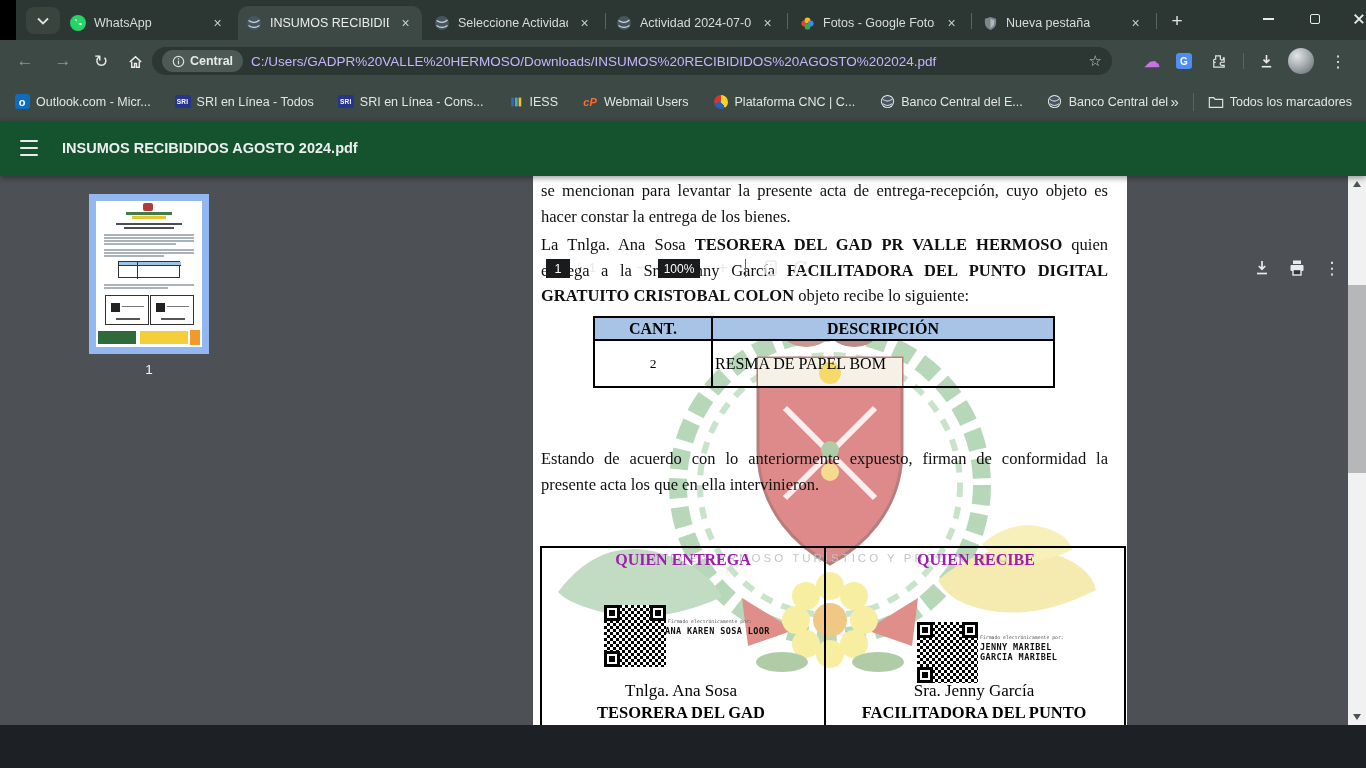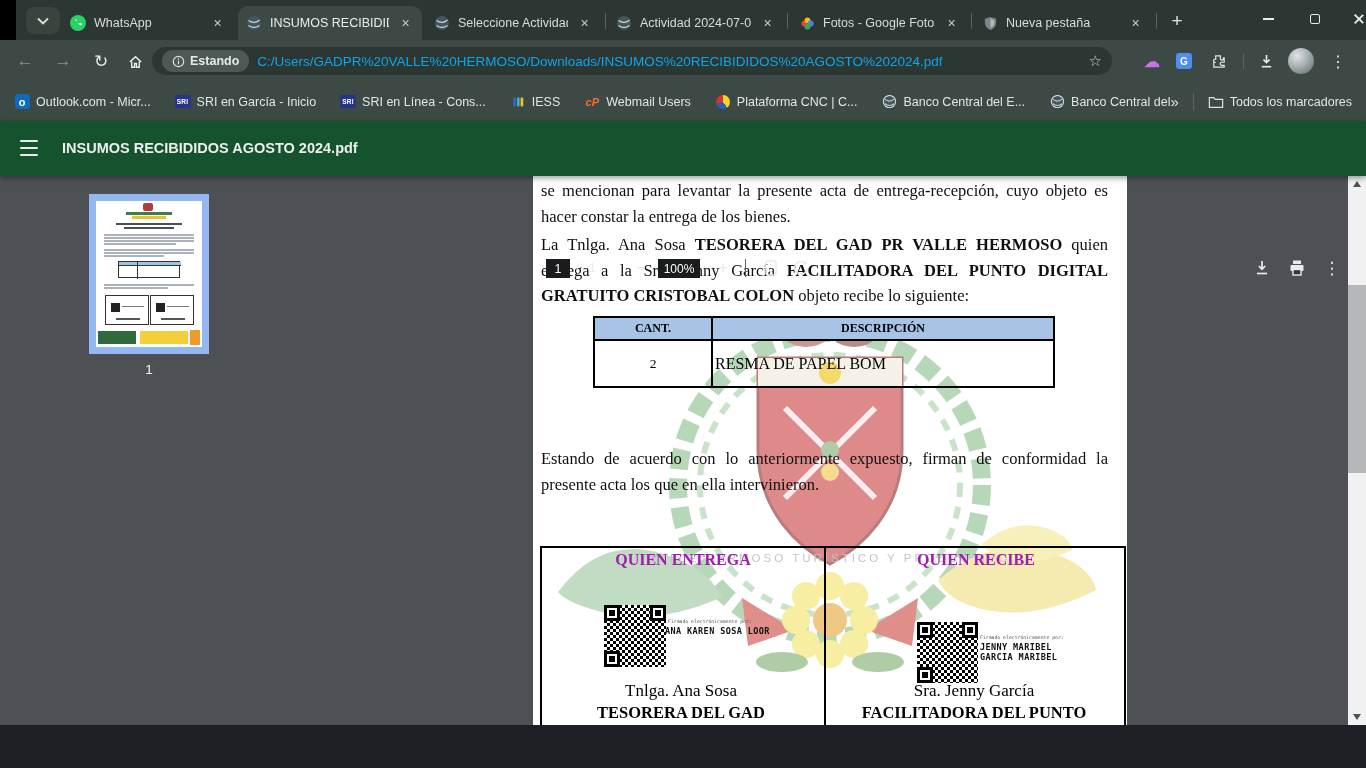--- a/index.html
+++ b/index.html
@@ -24,21 +24,21 @@
   .closeglyph{position:relative;width:12px;height:12px}
   .closeglyph::before,.closeglyph::after{content:"";position:absolute;left:5px;top:0;width:1.6px;height:12px;background:#e8eaed}
   .closeglyph::before{transform:rotate(45deg)}.closeglyph::after{transform:rotate(-45deg)}
 
   
   #toolbar{position:absolute;left:0;top:40px;width:1366px;height:42px;background:#3d4945}
   .navbtn{position:absolute;top:6px;width:30px;height:30px;display:flex;align-items:center;justify-content:center;font-size:17px;color:#e6e9e8;border-radius:50%}
   .navbtn.dim{color:#8d9793}
   #omnibox{position:absolute;left:152px;top:7px;width:960px;height:28px;border-radius:14px;background:#2c3733;display:flex;align-items:center;padding:0 10px;gap:8px}
   #filechip{display:flex;align-items:center;gap:5px;background:#4c5955;border-radius:11px;height:22px;padding:0 10px;color:#e7eae9;font-size:12.5px;font-weight:bold}
-  #urltext{color:#0ea5e9;font-size:13.5px;white-space:nowrap;overflow:hidden;flex:1}
+  #urltext{color:#c4b5fd;font-size:13.5px;white-space:nowrap;overflow:hidden;flex:1}
   #staricon{color:#c9cfcd;font-size:15px}
   .extbtn{position:absolute;top:9px;width:24px;height:24px;display:flex;align-items:center;justify-content:center;border-radius:50%}
   .tooldiv{position:absolute;left:1243px;top:13px;width:1px;height:16px;background:#5a6561}
   #avatar{position:absolute;left:1288px;top:8px;width:26px;height:26px;border-radius:50%;background:radial-gradient(circle at 35% 30%,#e3e5e6,#9aa1a5 55%,#5c6468)}
   .cloudico{font-size:16px;background:linear-gradient(135deg,#f07ad2,#b06ef0);-webkit-background-clip:text;background-clip:text;color:transparent;font-weight:bold}
   .transico{width:16px;height:16px;border-radius:3px;background:#4f8df5;color:#fff;font-size:10px;font-weight:bold;display:flex;align-items:center;justify-content:center}
 
   
   #bookmarks{position:absolute;left:0;top:82px;width:1366px;height:39px;background:#3d4945;display:flex;align-items:center;padding-left:14px;gap:24px}
   .bm{display:flex;align-items:center;gap:6px;color:#e2e5e4;font-size:12.5px;white-space:nowrap}
@@ -74,21 +74,21 @@
   #thumbpage{position:relative;width:106px;height:146px;background:#fff;overflow:hidden}
   .tline{position:absolute;background:#aab2bb;height:1.5px}
   .tdark{position:absolute;background:#4a4f55;height:2px}
   #thumblabel{position:absolute;left:89px;top:186px;width:120px;text-align:center;color:#f2f4f5;font-size:13.5px}
 
   
   #page{position:absolute;left:533px;top:0;width:594px;height:549px;background:#fff;overflow:hidden}
   .para{position:absolute;left:8px;width:567px;font:16.5px/25.5px "Liberation Serif",serif;color:#101010;text-align:justify;z-index:2}
   #doc-table{position:absolute;left:60px;top:140px;width:462px;border-collapse:collapse;z-index:2;font-family:"Liberation Serif",serif}
   #doc-table th,#doc-table td{border:2px solid #000}
-  #doc-table th{background:#a7c4e6;font-size:12px;height:23px}
+  #doc-table th{background:#a7c4e6;font-size:16px;height:23px}
   #doc-table td{height:47px;background:transparent}
   .qtycell{width:118px;text-align:center;font-size:13.5px}
   .desccell{font-size:16px;padding-left:2px}
   #sigtable{position:absolute;left:7px;top:370px;width:586px;height:190px;border:2px solid #000;z-index:2}
   #sigdivider{position:absolute;left:282px;top:0;width:2px;height:100%;background:#000}
   .sighead{position:absolute;top:3px;font:bold 16px "Liberation Serif",serif;color:#a21caf;text-align:center}
   .signame{position:absolute;font:17px "Liberation Serif",serif;text-align:center;color:#000;z-index:3}
   .sigrole{position:absolute;font:bold 16.5px "Liberation Serif",serif;text-align:center;color:#000;z-index:3}
   .qr{position:absolute;z-index:3;background-image:linear-gradient(45deg,#000 25%,transparent 25%,transparent 75%,#000 75%),linear-gradient(45deg,#000 25%,#fff 25%,#fff 75%,#000 75%);background-size:6px 6px;background-position:0 0,3px 3px}
   .qrf{position:absolute;width:16px;height:16px;border:3.5px solid #000;background:#fff}
@@ -214,21 +214,21 @@
         </svg>
     </div>
 
     <div id="omnibox">
       <span id="filechip">
         <svg width="13" height="13" viewBox="0 0 14 14">
             <circle cx="7" cy="7" r="5.6" stroke="#dbe0df" stroke-width="1.3" fill="none"></circle>
             <rect x="6.35" y="6" width="1.3" height="4" fill="#dbe0df"></rect>
             <rect x="6.35" y="3.4" width="1.3" height="1.4" fill="#dbe0df"></rect>
           </svg>
-        <span>Estando</span>
+        <span>Central</span>
       </span>
       <span id="urltext">C:/Users/GADPR%20VALLE%20HERMOSO/Downloads/INSUMOS%20RECIBIDIDOS%20AGOSTO%202024.pdf</span>
       <span id="staricon">☆</span>
     </div>
 
     <div class="extbtn" style="left:1140px">
         <span class="cloudico">☁</span>
       </div>
     <div class="extbtn" style="left:1172px">
         <span class="transico">G</span>
@@ -253,21 +253,21 @@
     <span class="bm">
       <span class="bmico">
           <span class="outlookico">o</span>
         </span>
       <span>Outlook.com - Micr...</span>
     </span>
     <span class="bm">
       <span class="bmico">
           <span class="sriico">SRI</span>
         </span>
-      <span>SRI en García - Inicio</span>
+      <span>SRI en Línea - Todos</span>
     </span>
     <span class="bm">
       <span class="bmico">
           <span class="sriico">SRI</span>
         </span>
       <span>SRI en Línea - Cons...</span>
     </span>
     <span class="bm">
       <span class="bmico">
         <svg width="14" height="14" viewBox="0 0 16 16">

